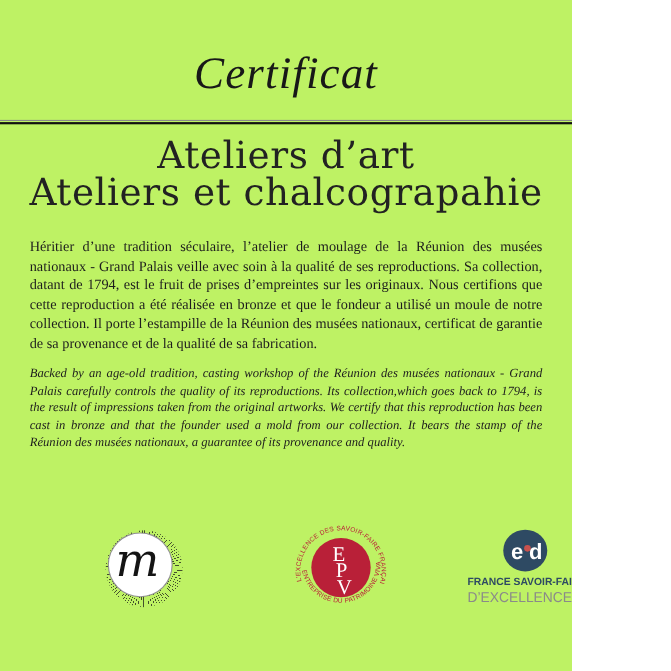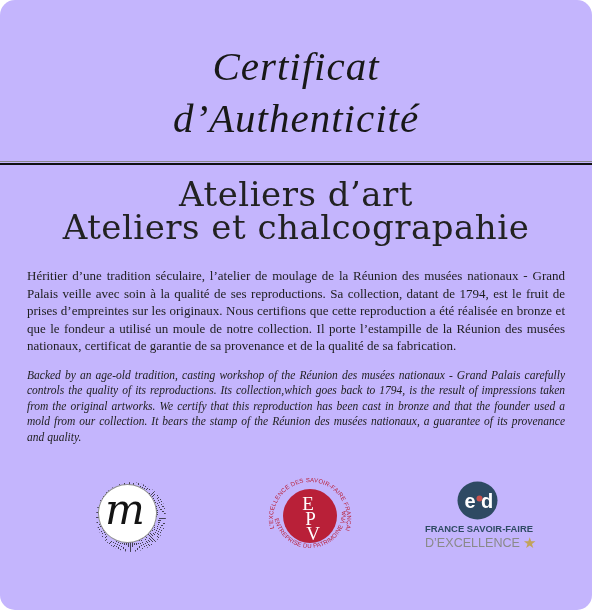--- a/index.html
+++ b/index.html
@@ -1,23 +1,22 @@
 <!DOCTYPE html>
 <html><head>
 <meta charset="utf-8">
 <style>
   html,body { margin:0; padding:0; background:#ffffff; }
   .page {
     position:relative;
-    width:592px; height:610px;
-    background:#c4b5fd;
+    width:520px; height:610px;
+    background:#bef264;
     overflow:hidden;
     font-family:"Liberation Serif", serif;
     color:#1b1b1b;
-    border-radius:15px;
   }
 
   
   .title-block { padding-top:40px; text-align:center; }
   .title-line {
     font-family:"Liberation Serif", serif;
     font-style:italic;
     font-size:41px;
     line-height:52px;
     letter-spacing:1px;
@@ -80,21 +79,20 @@
 
   svg text { user-select:none; }
 </style>
 </head>
 <body>
 
 <div class="page">
 
   <div class="title-block">
     <div class="title-line">Certificat</div>
-    <div class="title-line">d’Authenticité</div>
   </div>
 
   <div class="rule-wrap">
     <div class="rule-thin"></div>
     <div class="rule-thick"></div>
   </div>
 
   <div class="subtitle-block">
     <div class="subtitle-line">Ateliers d’art</div>
     <div class="subtitle-line">Ateliers et chalcograpahie</div>

